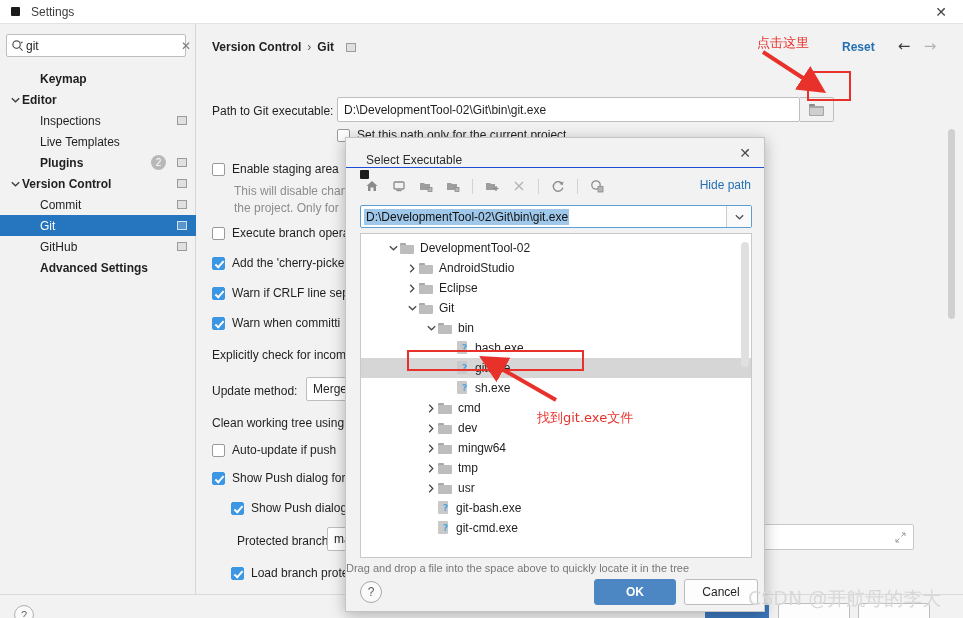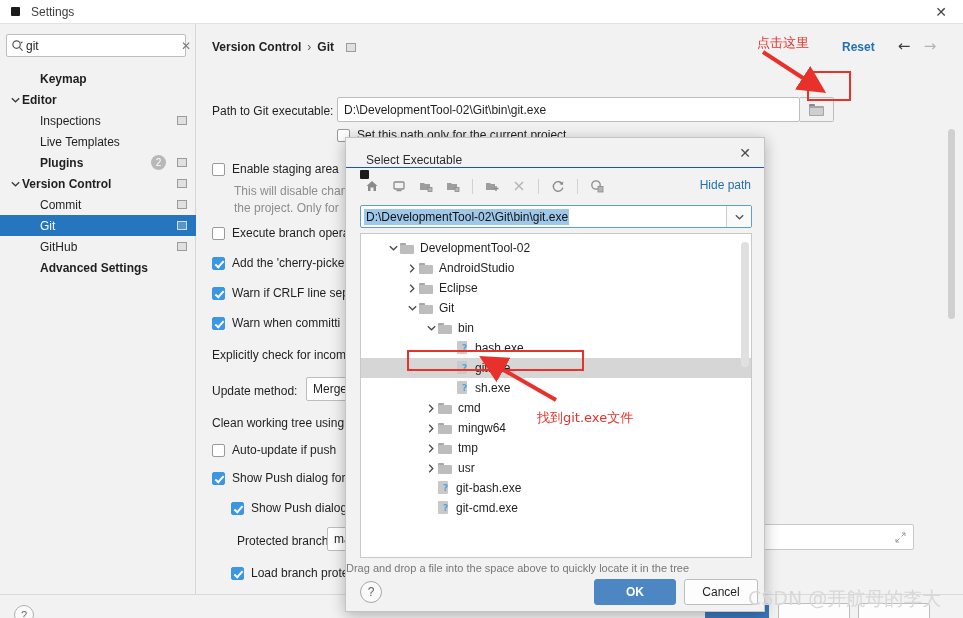--- a/index.html
+++ b/index.html
@@ -745,20 +745,33 @@
             <span style="width: 63px; flex: 0 0 auto;"></span>
             <span class="ft-arrow">
               <svg width="6" height="9" viewBox="0 0 6 9">
                 <path d="M1.2 0.8 L4.8 4.5 L1.2 8.2" fill="none" stroke="currentColor" stroke-width="1.3"></path>
               </svg>
             </span>
             <span class="ft-folder">
               <span class="t"></span>
               <span class="b"></span>
             </span>
+            <span>dev</span>
+          </div>
+          <div class="ft-row">
+            <span style="width: 63px; flex: 0 0 auto;"></span>
+            <span class="ft-arrow">
+              <svg width="6" height="9" viewBox="0 0 6 9">
+                <path d="M1.2 0.8 L4.8 4.5 L1.2 8.2" fill="none" stroke="currentColor" stroke-width="1.3"></path>
+              </svg>
+            </span>
+            <span class="ft-folder">
+              <span class="t"></span>
+              <span class="b"></span>
+            </span>
             <span>mingw64</span>
           </div>
           <div class="ft-row">
             <span style="width: 63px; flex: 0 0 auto;"></span>
             <span class="ft-arrow">
               <svg width="6" height="9" viewBox="0 0 6 9">
                 <path d="M1.2 0.8 L4.8 4.5 L1.2 8.2" fill="none" stroke="currentColor" stroke-width="1.3"></path>
               </svg>
             </span>
             <span class="ft-folder">

